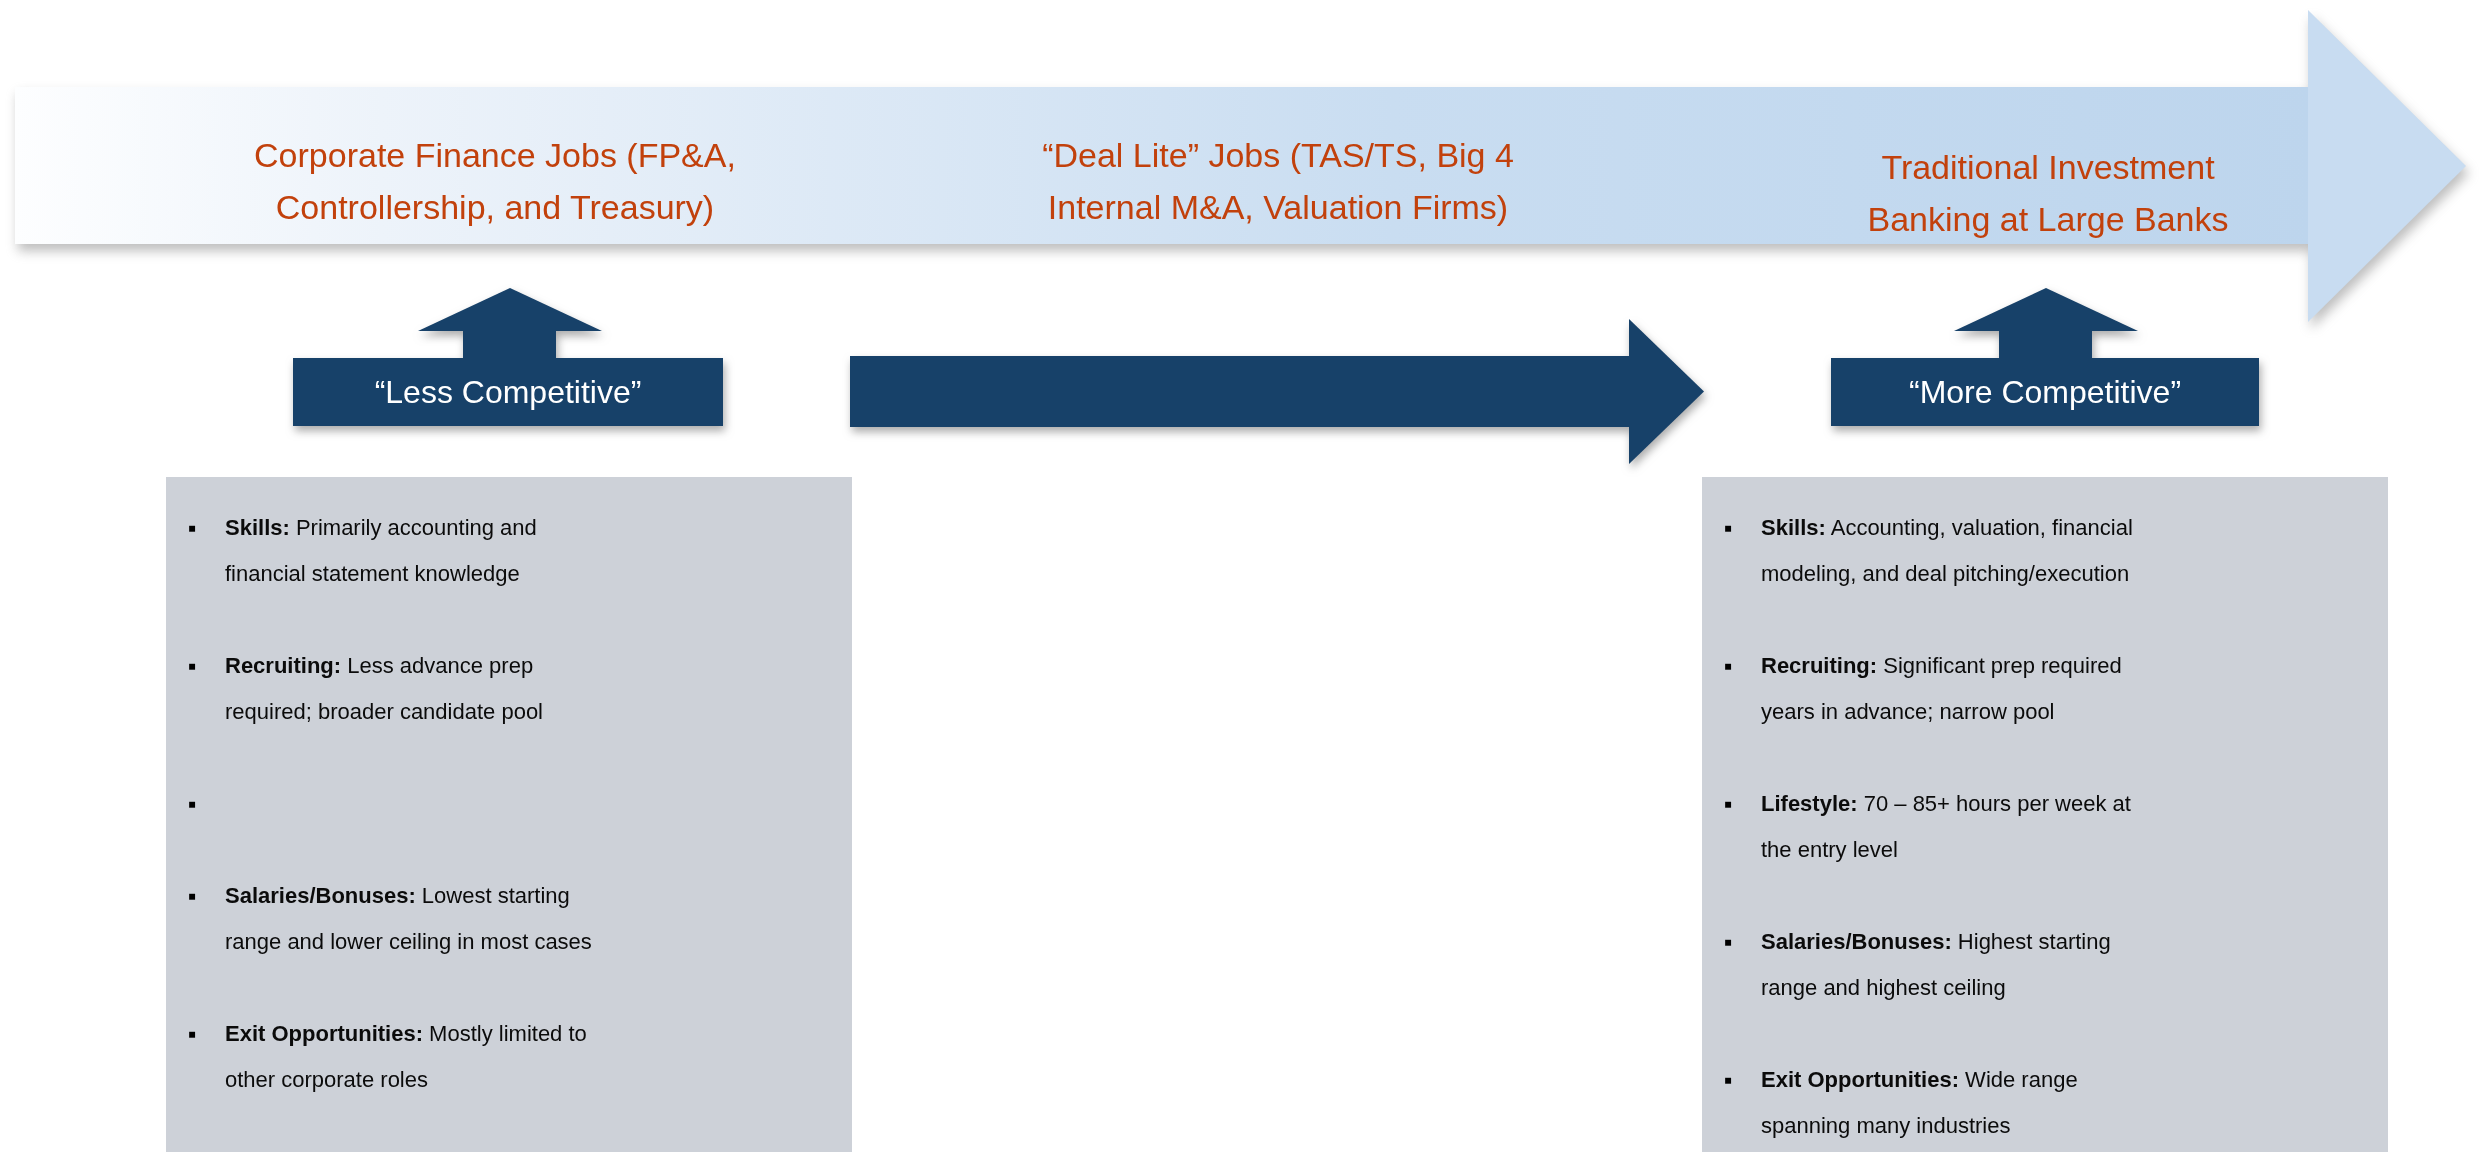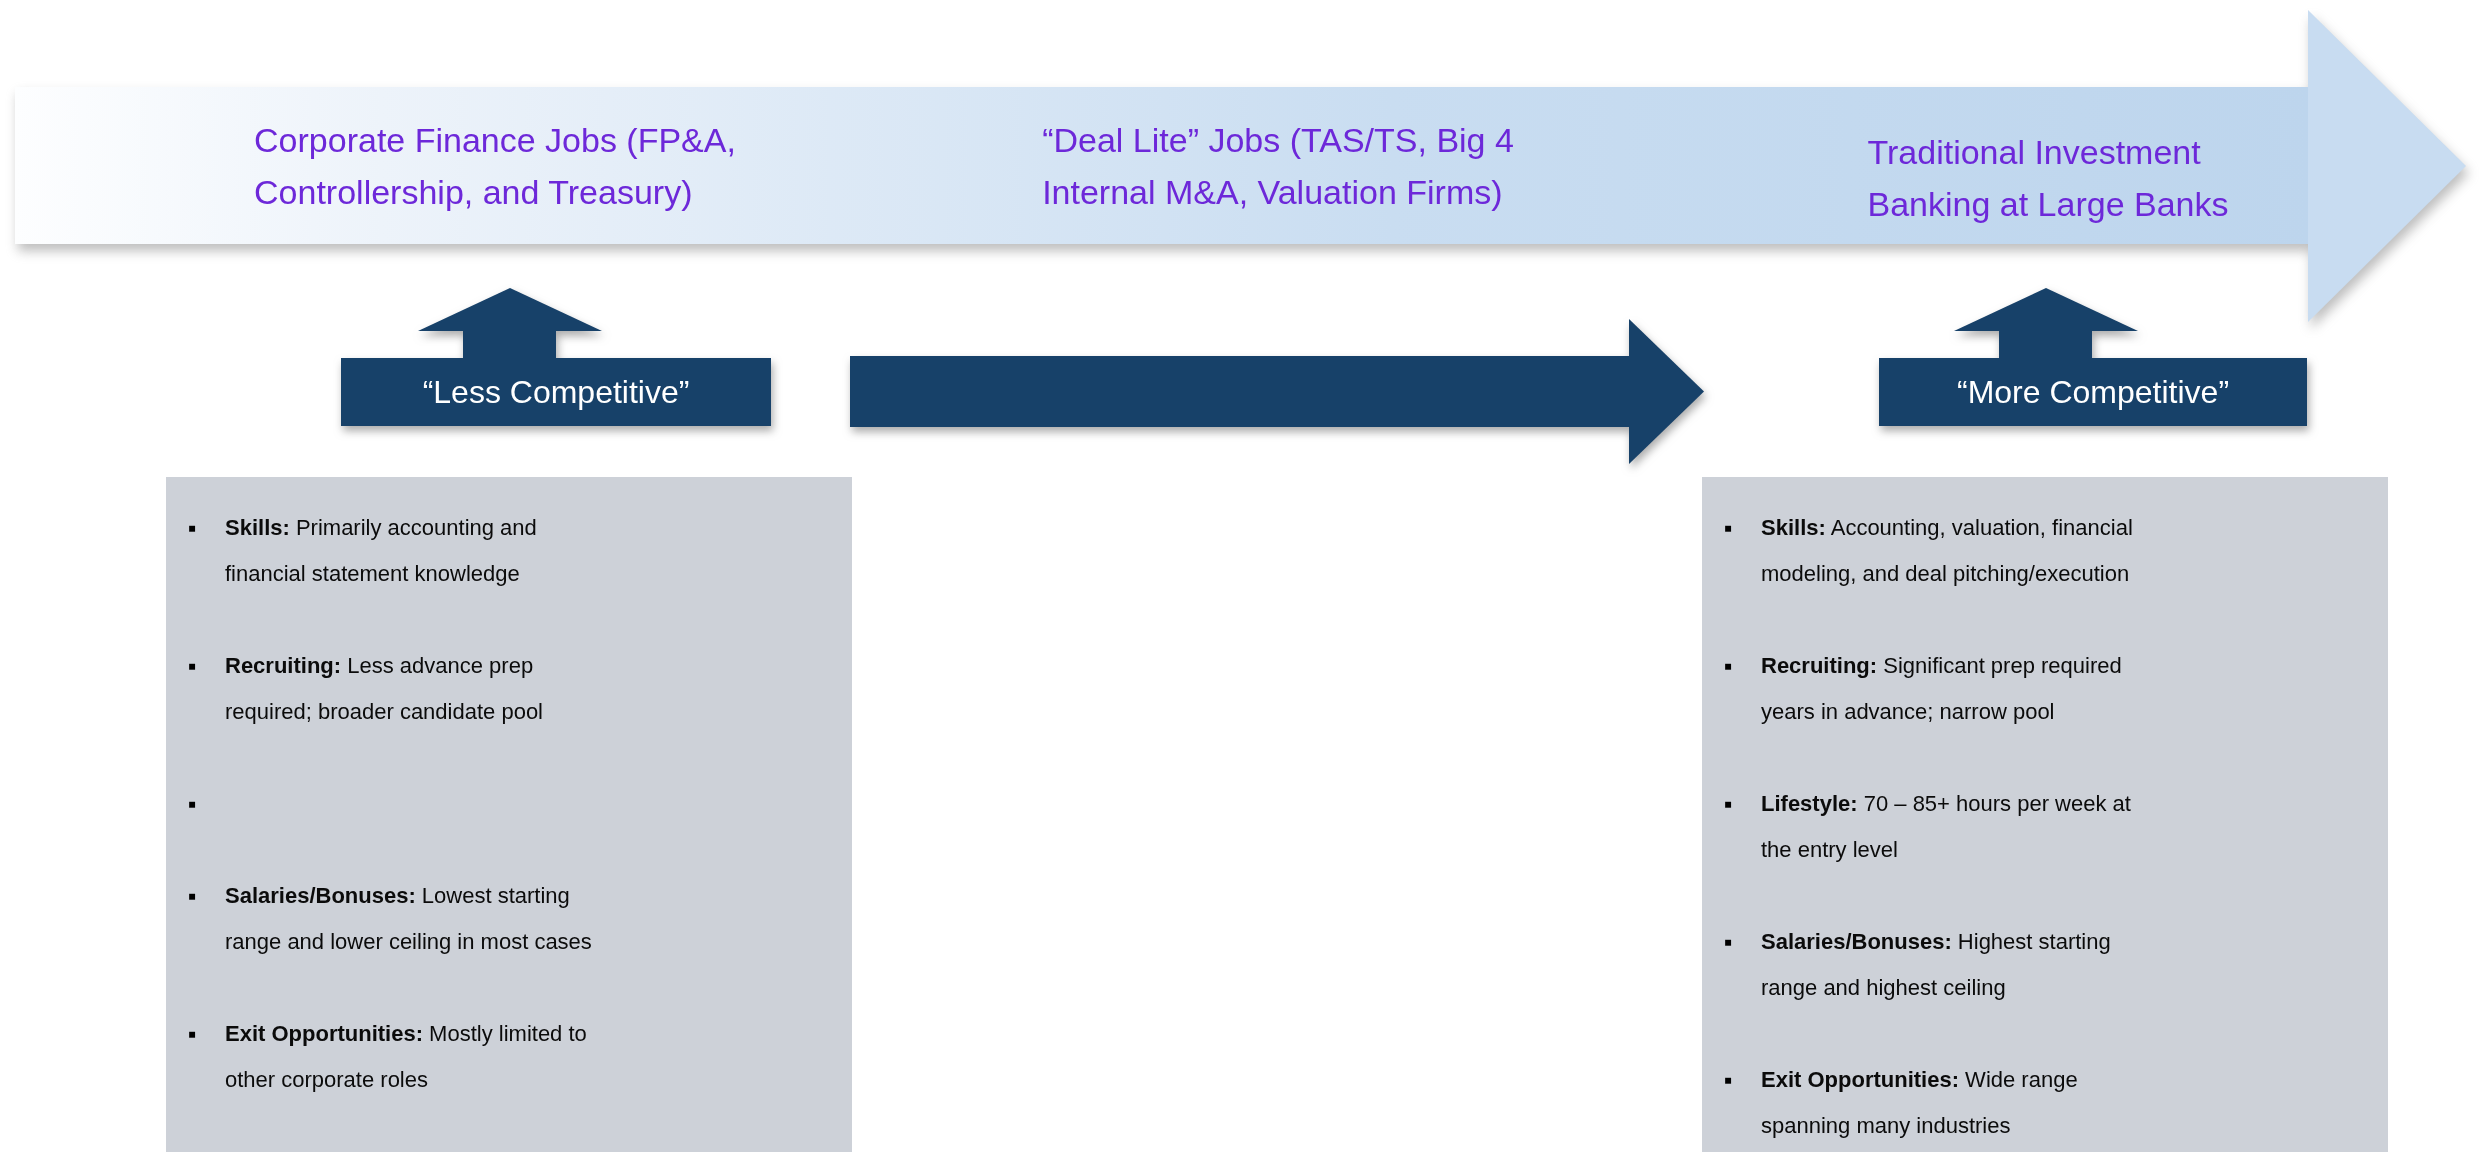--- a/index.html
+++ b/index.html
@@ -17,39 +17,39 @@
   .big-arrow-body{
     position:absolute;left:15px;top:87px;width:2294px;height:157px;
     background:linear-gradient(to right,#FDFEFF 0%,#EDF3FA 16%,#C9DDF1 60%,#BDD5ED 100%);
   }
   .big-arrow-head{
     position:absolute;left:2308px;top:10px;width:158px;height:312px;
     background:var(--arrow-blue);
     clip-path:polygon(0 0,100% 50%,0 100%);
   }
   .arrow-label{
-    position:absolute;top:87px;height:157px;width:720px;
+    position:absolute;top:102px;height:157px;width:720px;
     transform:translateX(-50%);
-    display:flex;align-items:center;justify-content:center;text-align:left;
-    font-size:34px;line-height:52px;color:#6d28d9;white-space:pre-line;
+    display:flex;align-items:center;justify-content:center;text-align:center;
+    font-size:34px;line-height:52px;color:#c2410c;white-space:pre-line;
   }
   .arrow-label.seg1{left:495px;}
   .arrow-label.seg2{left:1278px;}
   .arrow-label.seg3{left:2048px;margin-top:12px;}
   
   .navy-group{position:absolute;inset:0;filter:drop-shadow(2px 5px 4px rgba(90,90,90,0.5));}
   .navy{background:var(--navy);position:absolute;}
   .up-head{clip-path:polygon(50% 0,100% 100%,0 100%);}
   .left-up-head{left:418px;top:288px;width:184px;height:43px;}
   .left-up-stem{left:463px;top:329px;width:93px;height:31px;}
   .right-up-head{left:1954px;top:288px;width:184px;height:43px;}
   .right-up-stem{left:1999px;top:329px;width:93px;height:31px;}
   .callout-bar{
     display:flex;align-items:center;justify-content:center;
-    color:#FFFFFF;font-size:32px;top:358px;height:68px;margin-left:48px;
+    color:#FFFFFF;font-size:32px;top:358px;height:68px;
   }
   .left-bar{left:293px;width:430px;}
   .right-bar{left:1831px;width:428px;}
   .mid-body{left:850px;top:356px;width:780px;height:71px;}
   .mid-head{left:1629px;top:319px;width:75px;height:145px;clip-path:polygon(0 0,100% 50%,0 100%);}
   
   .info-box{
     position:absolute;top:477px;width:686px;height:675px;background:var(--box-gray);
     box-sizing:border-box;padding:28px 26px 0 22px;
   }

